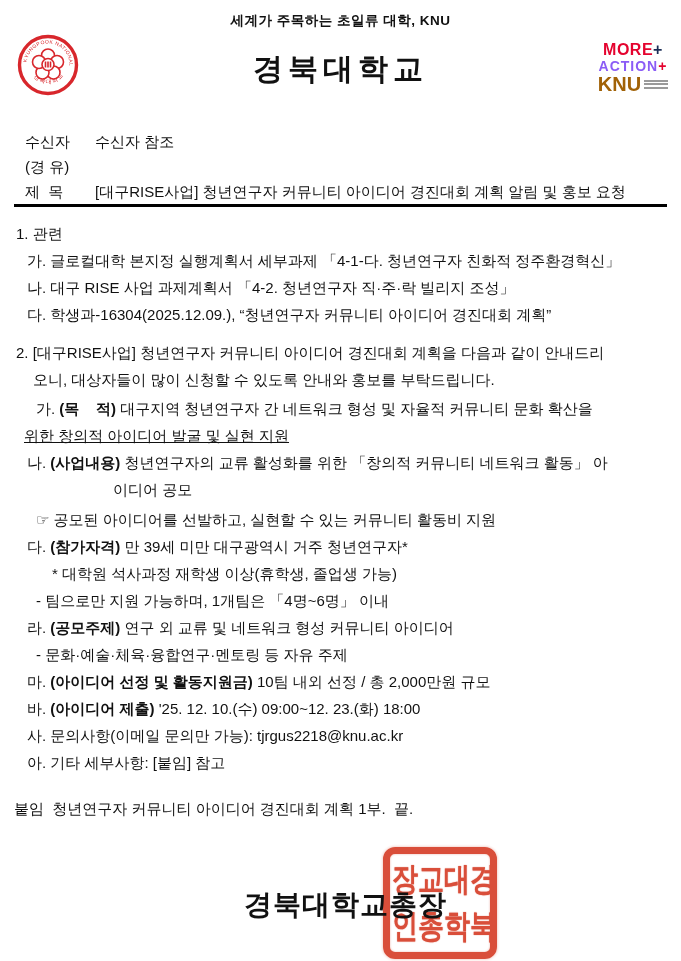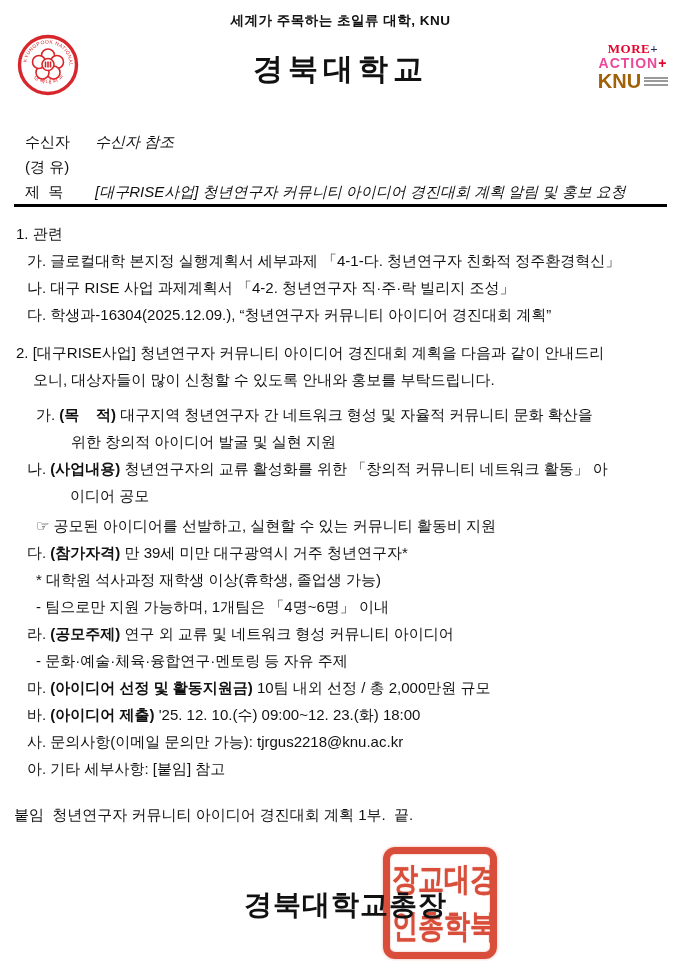--- a/index.html
+++ b/index.html
@@ -7,44 +7,44 @@
   .page {
     position:relative; width:681px; height:961px; background:#fff;
     overflow:hidden; color:#111;
     font-family:"Liberation Sans","DejaVu Sans",sans-serif;
   }
   
   .slogan { padding-top:12px; text-align:center; font-size:13.5px; font-weight:bold; letter-spacing:0.5px; }
   .univ-title { margin-top:19px; text-align:center; font-size:30px; font-weight:bold; letter-spacing:5px; }
   .seal-logo { position:absolute; left:17px; top:34px; width:62px; height:62px; }
   .brand-logo { position:absolute; left:593px; top:42px; width:80px; line-height:1; text-align:center; }
-  .brand-l1 { font-size:13px; font-weight:bold; letter-spacing:0.5px;font-family:Liberation Serif, serif; }
+  .brand-l1 { font-size:16px; font-weight:bold; letter-spacing:0.5px; }
   .brand-l2 { font-size:14px; font-weight:bold; margin-top:1px; letter-spacing:1px; }
   .brand-l3 { font-size:20px; font-weight:bold; margin-top:1px; display:flex; align-items:center; justify-content:center; gap:3px; }
   .tagline { display:inline-block; vertical-align:middle; }
   .tagline i { display:block; width:24px; height:2px; background:#9a9a9a; margin:1.5px 0; }
   
   .meta { margin-top:39px; }
   .meta-row { display:flex; line-height:25px; font-size:15px; white-space:pre; }
   .meta-label { margin-left:25px; width:70px; }
-  .meta-value { flex:1;font-style:italic; }
+  .meta-value { flex:1; }
   .rule { margin:0 14px; border-top:3px solid #000; }
   
   .doc-body { margin-top:13px; font-size:15px; }
   .doc-line { line-height:27px; white-space:pre; }
   .b { font-weight:bold; }
   .l0  { padding-left:16px; }
   .l1  { padding-left:27px; }
   .lc2 { padding-left:33px; }
-  .lc60{ padding-left:71px; }
-  .lc62{ padding-left:70px; }
+  .lc60{ padding-left:24px;text-decoration:underline; }
+  .lc62{ padding-left:70px;margin-left:43px; }
   .l36 { padding-left:36px; }
-  .l44 { padding-left:36px; }
+  .l44 { padding-left:52px; }
   .gap11 { margin-top:11px; }
-  .gap8  { margin-top:8px;padding-left:36px; }
+  .gap8  { margin-top:2px;padding-left:36px; }
   .gap3  { margin-top:3px; }
   .attachment { margin-top:19px; padding-left:14px; font-size:15px; line-height:27px; white-space:pre; }
   
   .signer {
     position:absolute; left:244px; top:886px; z-index:3;
     font-size:28px; font-weight:bold; letter-spacing:1px; white-space:pre;
   }
   .stamp {
     position:absolute; left:383px; top:847px; z-index:2;
     width:114px; height:112px;
@@ -86,21 +86,21 @@
         <circle cx="31" cy="30.5" r="6"></circle>
         <line x1="28.5" y1="27.5" x2="28.5" y2="33.5"></line>
         <line x1="31" y1="27.5" x2="31" y2="33.5"></line>
         <line x1="33.5" y1="27.5" x2="33.5" y2="33.5"></line>
       </g>
     </svg>
   </div>
 
   <div class="brand-logo">
     <div class="brand-l1"><span style="color:#e4032e">MORE</span><span style="color:#1b2d56">+</span></div>
-    <div class="brand-l2"><span style="color:#ec4899">ACTION</span><span style="color:#e4032e">+</span></div>
+    <div class="brand-l2"><span style="color:#8b5cf6">ACTION</span><span style="color:#e4032e">+</span></div>
     <div class="brand-l3">
       <span style="color:#a16207">KNU</span>
       <span class="tagline">
           <i></i>
           <i></i>
           <i></i>
         </span>
     </div>
   </div>
 

